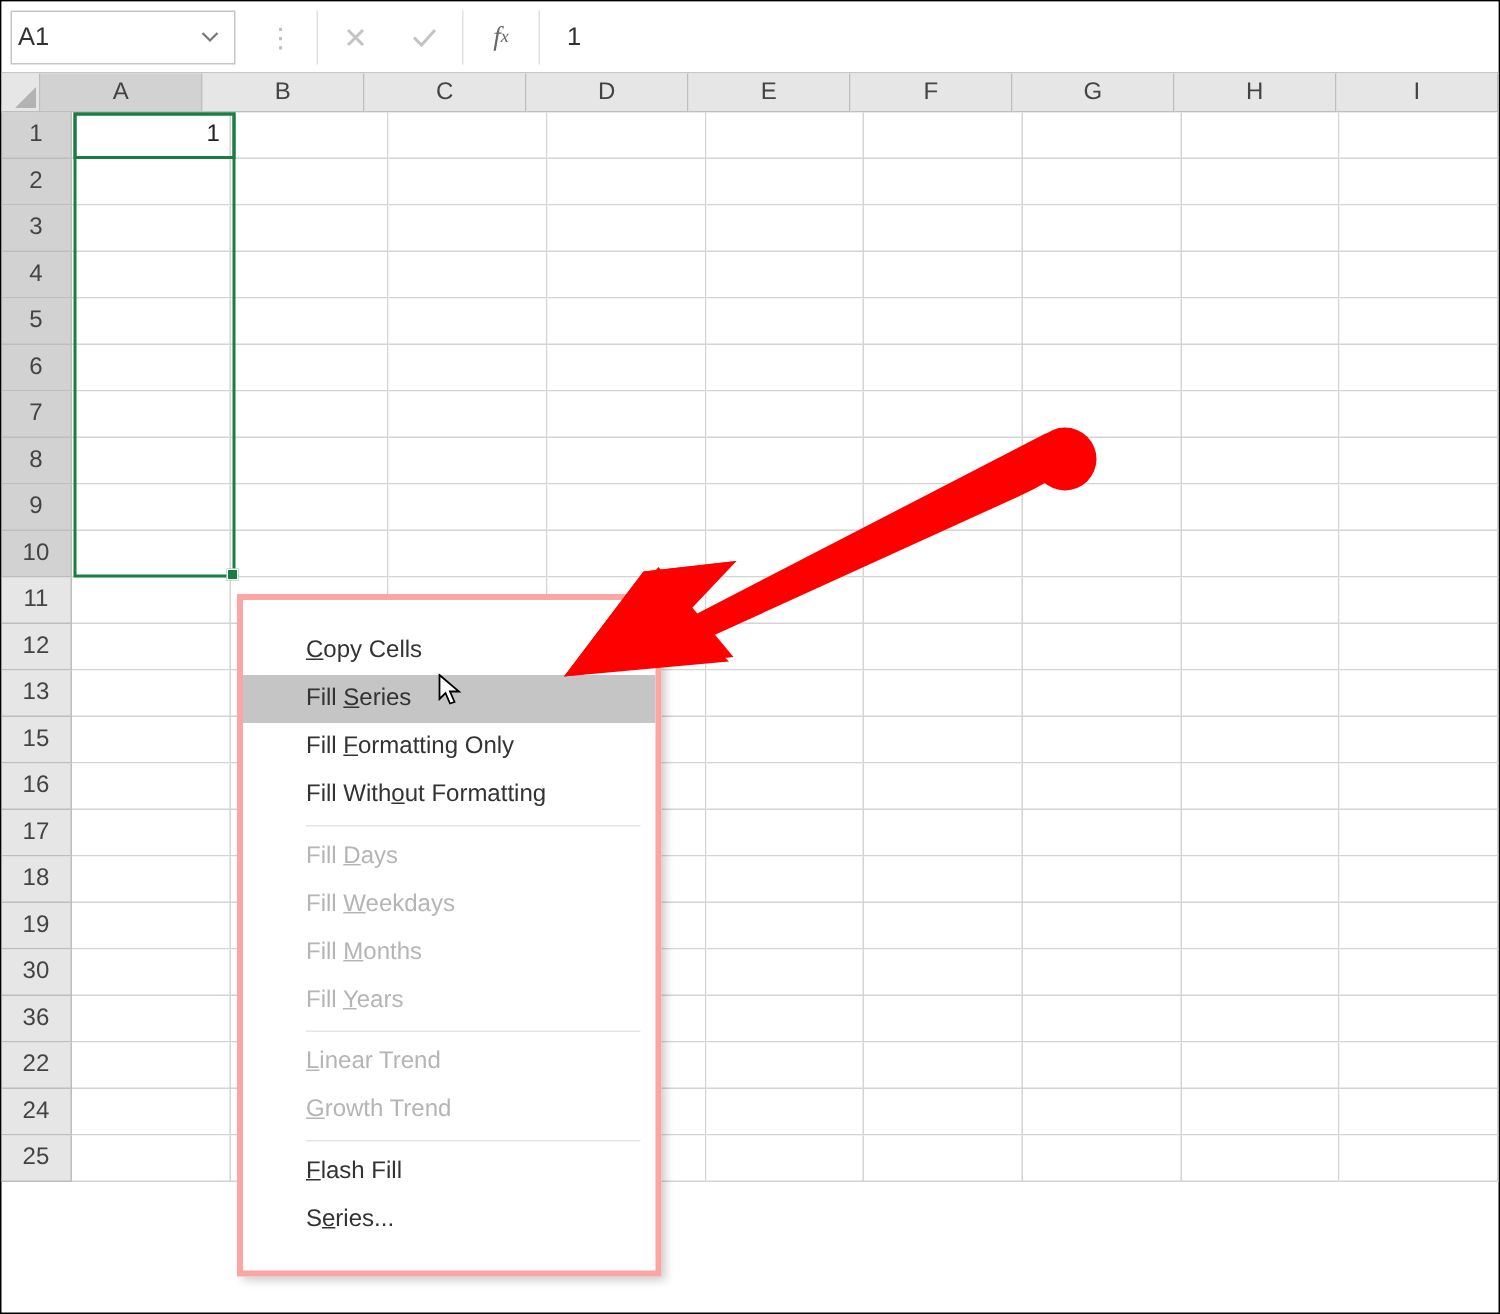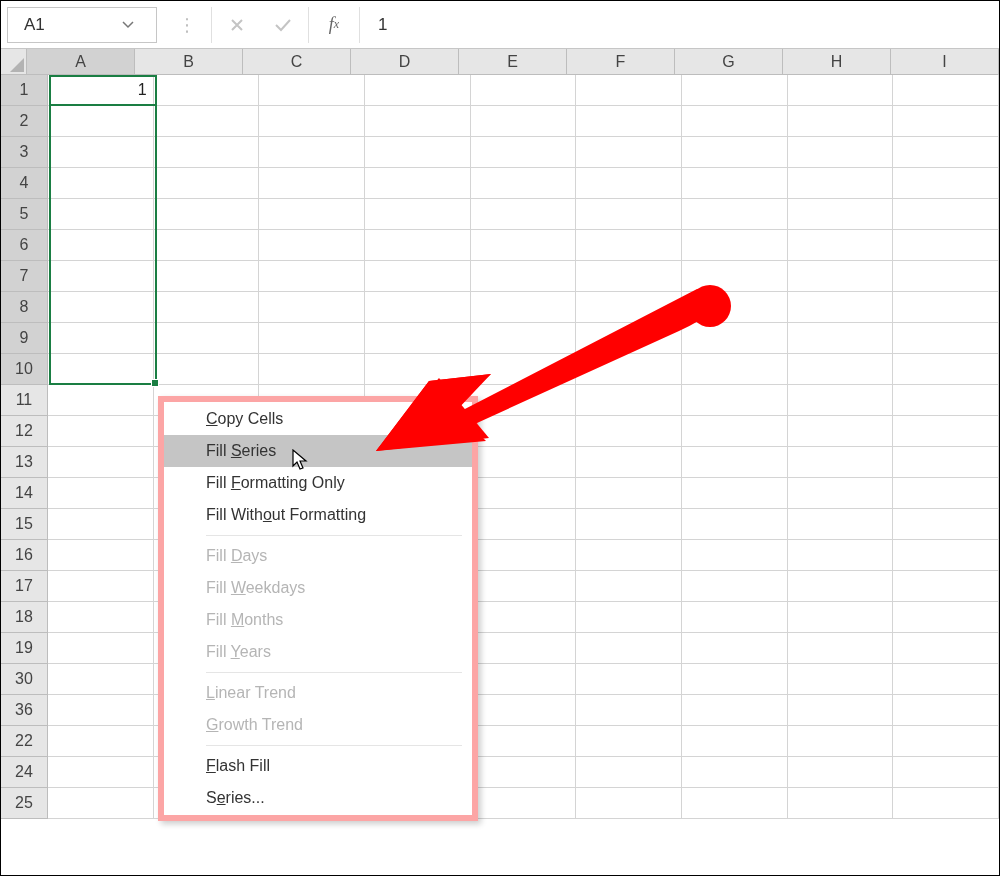--- a/index.html
+++ b/index.html
@@ -23,21 +23,21 @@
     align-items: center;
     padding: 0 6px;
     gap: 6px;
   }
   .namebox {
     width: 150px;
     height: 36px;
     border: 1px solid #c6c6c6;
     display: flex;
     align-items: center;
-    padding: 2px 16px;
+    padding: 2px 4px;
   }
   .namebox .nb-text { flex: 1; color: #333; font-size: 17px; }
   .namebox .nb-chevron {
     display: flex; align-items: center; justify-content: center;
     width: 24px; color: #666;
   }
   .divider { width: 1px; height: 36px; background: #e0e0e0; margin: 0 2px; }
   .fb-buttons {
     display: flex; align-items: center; gap: 0;
     height: 36px;
@@ -139,26 +139,26 @@
     right: -4px; bottom: -4px;
     width: 8px; height: 8px;
     background: #1a7e43;
     border: 1px solid #fff;
   }
 
   
   .ctxmenu {
     position: absolute;
     left: 157px; top: 395px;
-    width: 320px;
+    width: 283px;
     background: #fff;
-    border: 6px solid #fca5a5;
+    border: 4px solid #fca5a5;
     box-shadow: 3px 3px 6px rgba(0,0,0,0.2);
     z-index: 20;
-    padding: 1px 0;
+    padding: 18px 0;
   }
   .ctxitem {
     padding: 7px 8px 7px 42px;
     font-size: 16px;
     color: #333;
     cursor: default;
   }
   .ctxitem.hover { background: #c5c5c5; }
   .ctxitem.disabled { color: #b5b5b5; }
   .ctxsep {
@@ -376,32 +376,20 @@
       <div class="cell"></div>
       <div class="cell"></div>
       <div class="cell"></div>
       <div class="cell"></div>
       <div class="cell"></div>
       <div class="cell"></div>
       <div class="cell"></div>
     </div>
     <div class="row">
       <div class="rowhdr">13</div>
-      <div class="cell"></div>
-      <div class="cell"></div>
-      <div class="cell"></div>
-      <div class="cell"></div>
-      <div class="cell"></div>
-      <div class="cell"></div>
-      <div class="cell"></div>
-      <div class="cell"></div>
-      <div class="cell"></div>
-    </div>
-    <div class="row">
-      <div class="rowhdr">14</div>
       <div class="cell"></div>
       <div class="cell"></div>
       <div class="cell"></div>
       <div class="cell"></div>
       <div class="cell"></div>
       <div class="cell"></div>
       <div class="cell"></div>
       <div class="cell"></div>
       <div class="cell"></div>
     </div>

